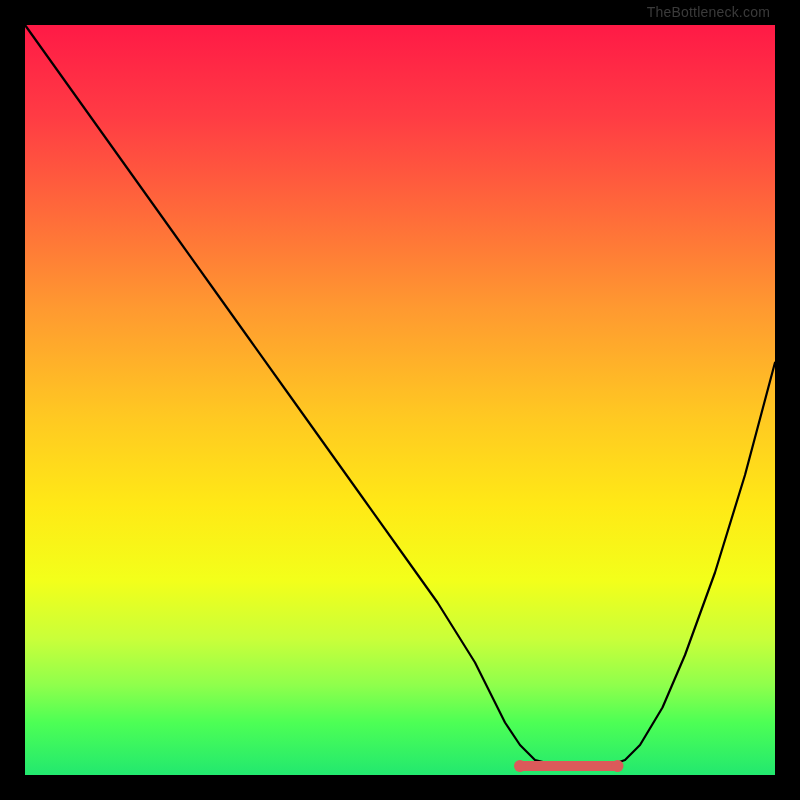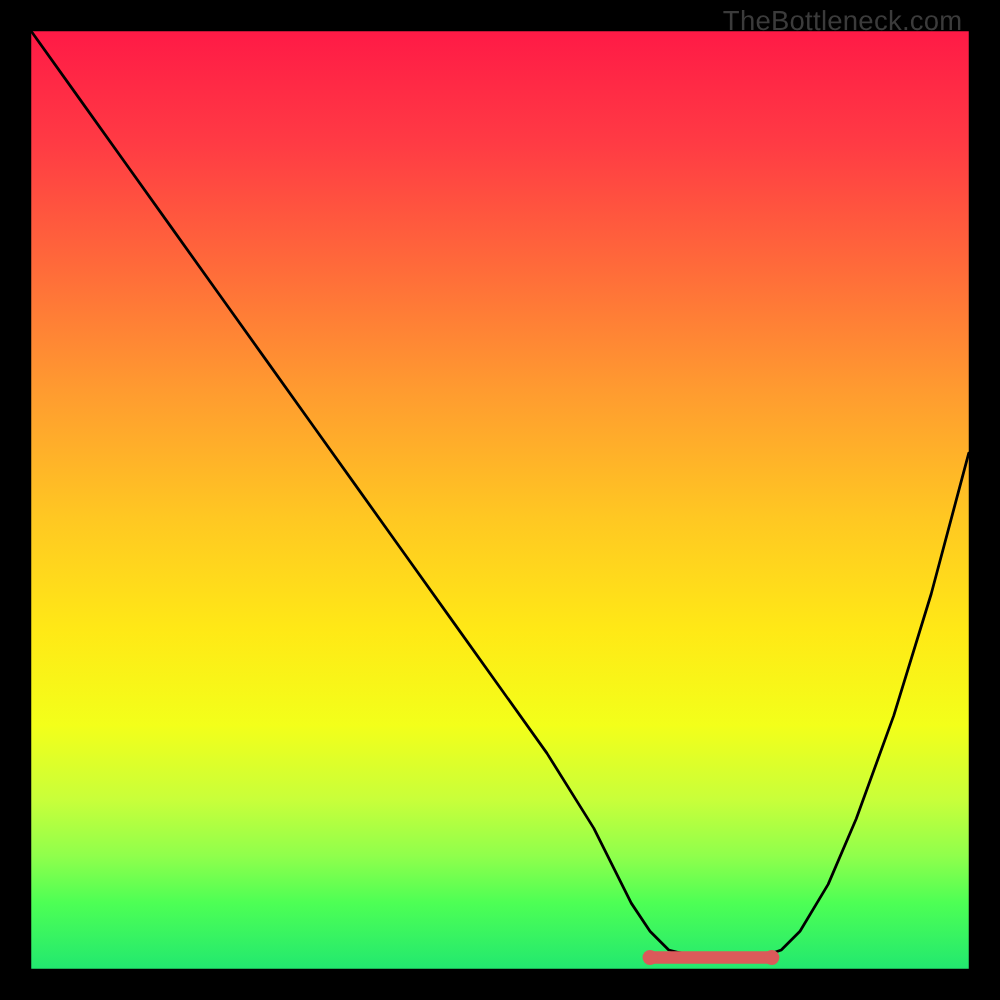--- a/index.html
+++ b/index.html
@@ -38,21 +38,21 @@
       #8fff4c 88%,
       #4dff55 93%,
       #22e86f 100%
     );
   }
   .watermark {
     position: absolute;
     top: 4px;
     right: 30px;
     color: #3b3b3b;
-    font-size: 22px;
+    font-size: 14px;
     font-weight: 500;
     letter-spacing: 0.2px;
     user-select: none;
   }
   svg.curve-layer {
     position: absolute;
     left: 0;
     top: 0;
     width: 750px;
     height: 750px;

